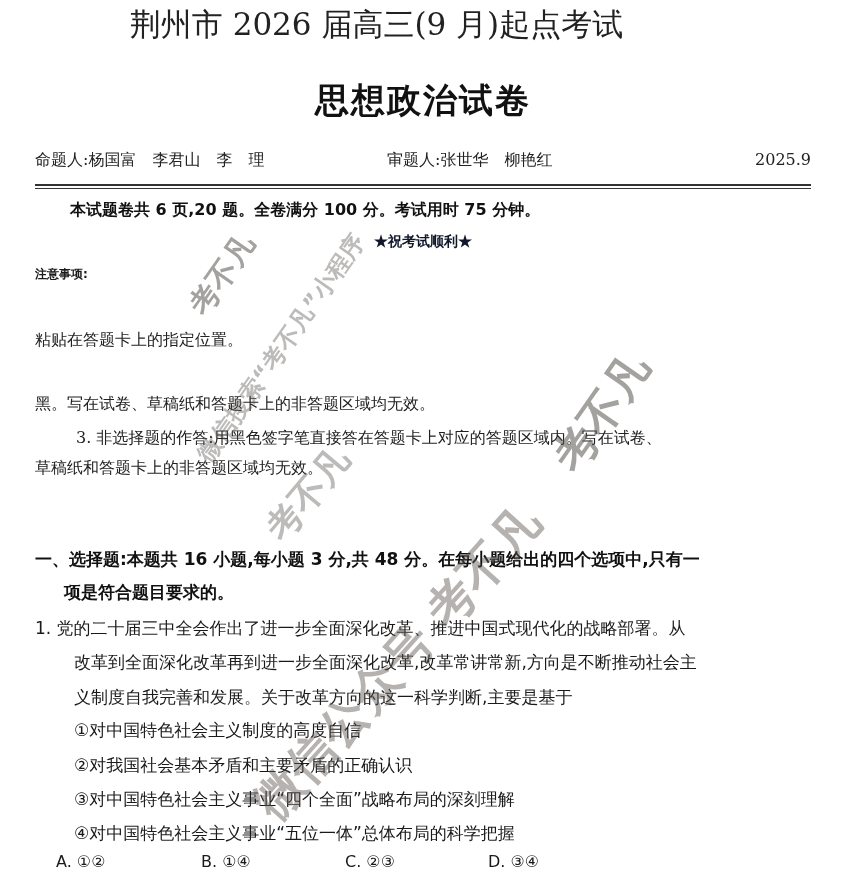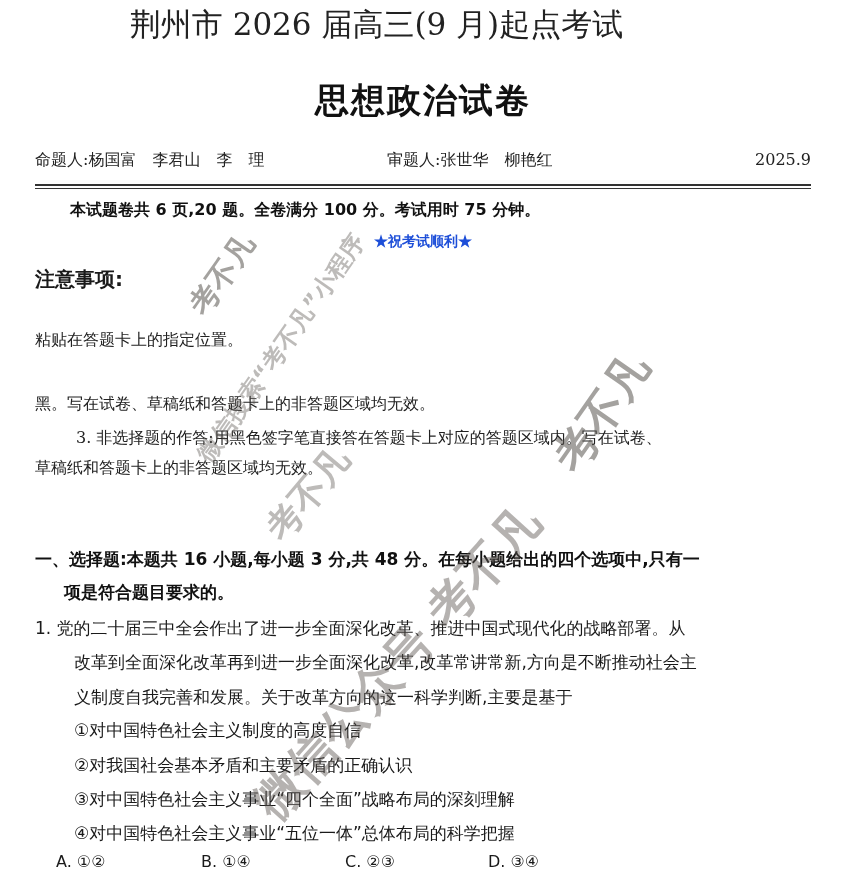--- a/index.html
+++ b/index.html
@@ -25,24 +25,24 @@
   .authors .date { position: absolute; right: 0; top: 0; }
   .rule { position: absolute; left: 35px; width: 776px; background: #333; }
   .rule.a { top: 184px; height: 2px; }
   .rule.b { top: 188px; height: 1px; }
   .info {
     position: absolute; top: 200px; left: 70px; font-size: 16px; font-weight: bold; color: #111;
     font-family: "DejaVu Sans", "Liberation Sans", sans-serif;
   }
   .wish {
     position: absolute; top: 233px; left: 0; width: 846px; text-align: center;
-    font-size: 14px; font-weight: bold; color: #1d4ed8;
+    font-size: 14px; font-weight: bold; color: #0f172a;
   }
   .notice-title {
-    position: absolute; top: 266px; left: 35px; font-size: 20px; font-weight: bold;
+    position: absolute; top: 266px; left: 35px; font-size: 12px; font-weight: bold;
     font-family: "DejaVu Sans", "Liberation Sans", sans-serif;
   }
   .line { position: absolute; left: 35px; font-size: 16px; white-space: nowrap; color: #222; }
   .line.ind { left: 76px; }
   .section {
     position: absolute; left: 35px; font-size: 17px; font-weight: bold; white-space: nowrap;
     font-family: "DejaVu Sans", "Liberation Sans", sans-serif; color: #111;
   }
   .section.ind { left: 64px; }
   .q { position: absolute; left: 35px; font-size: 17px; white-space: nowrap; color: #1a1a1a;

